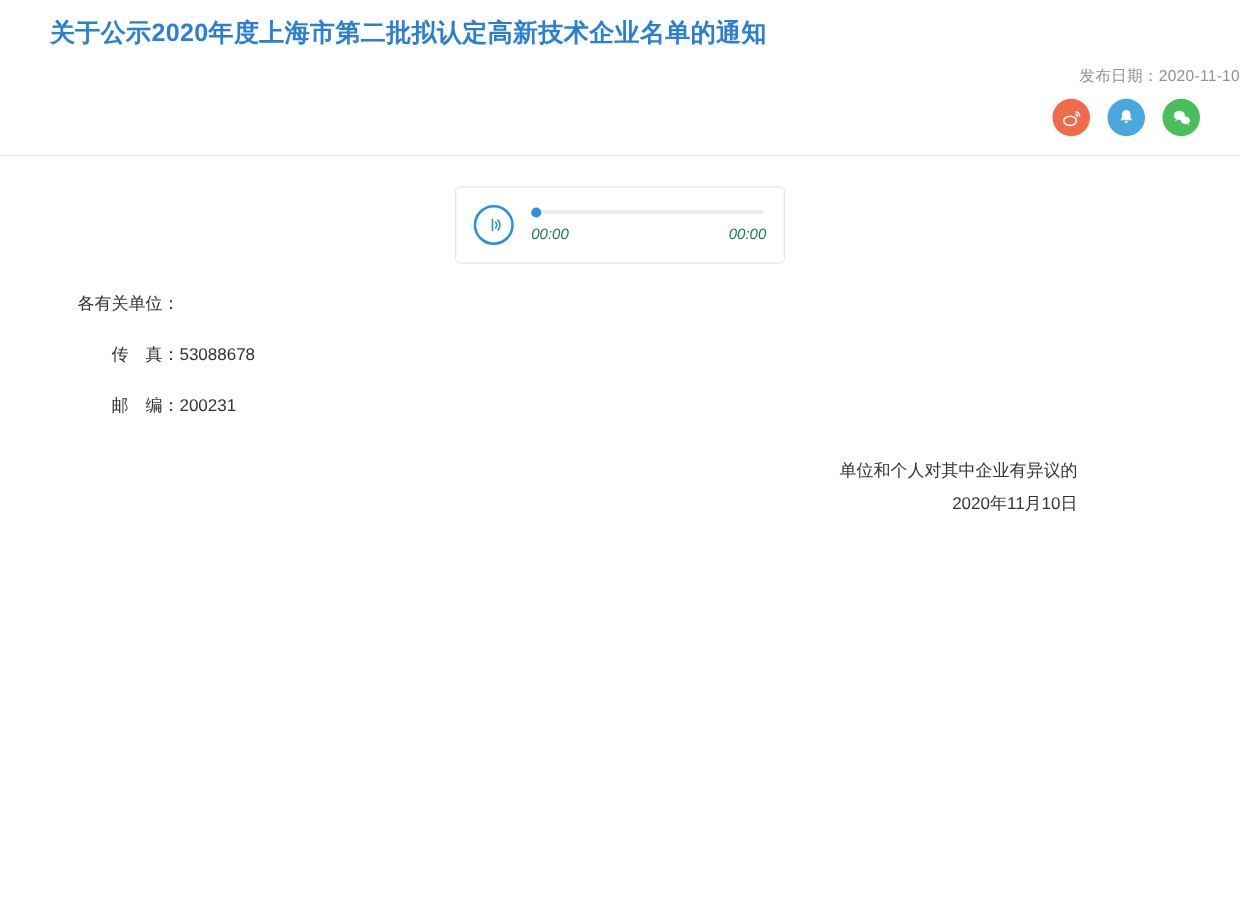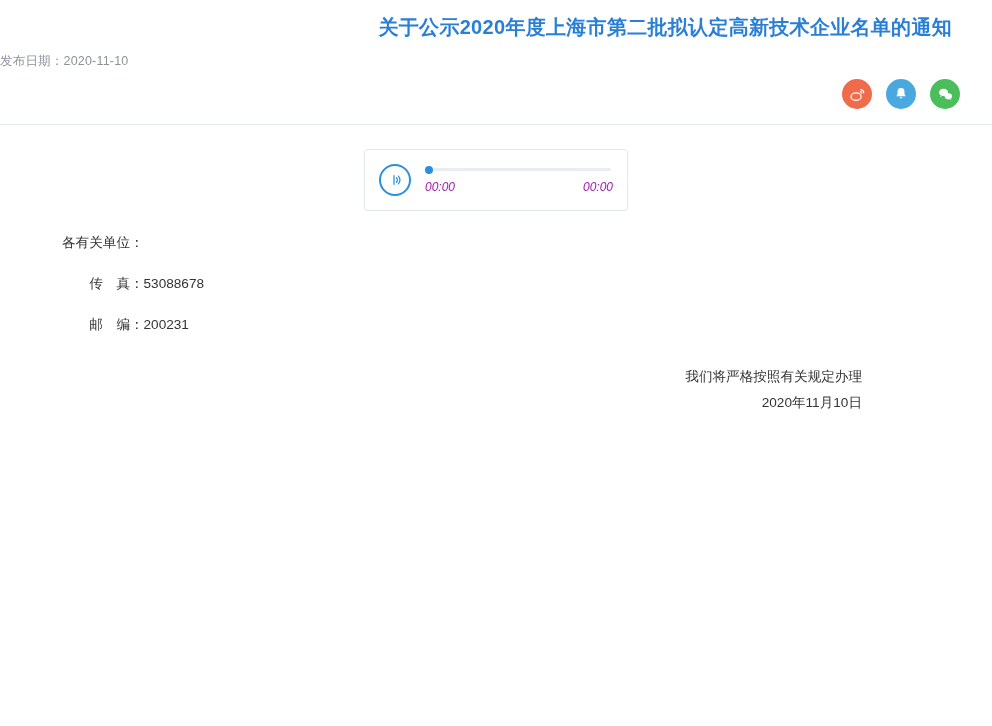--- a/index.html
+++ b/index.html
@@ -22,30 +22,30 @@
     position: relative;
   }
 
   
   .doc-header {
     padding-top: 12px;
     border-bottom: 1px solid #e6e9ee;
     padding-bottom: 10px;
   }
   .doc-title {
-    text-align: right;
+    text-align: left;
     font-size: 20px;
     font-weight: bold;
     color: #2a7fd4;
     line-height: 30px;
     letter-spacing: 0.3px;
     margin: 0 40px;
   }
   .doc-date {
-    text-align: left;
+    text-align: right;
     font-size: 12.5px;
     color: #8d939b;
     margin-top: 11px;
     letter-spacing: 0.2px;
   }
   .share-row {
     display: flex;
     justify-content: flex-end;
     align-items: center;
     gap: 14px;
@@ -109,21 +109,21 @@
     width: 8px; height: 8px;
     border-radius: 50%;
     background: #2a8fe0;
   }
   .times {
     position: absolute;
     top: 20px; left: 0; right: 0;
     display: flex;
     justify-content: space-between;
     font-size: 12px;
-    color: #a21caf;
+    color: #15803d;
     font-style: italic;
     gap: 38px;
   }
 
   
   .article {
     padding: 18px 62px 0 62px;
     font-size: 13.6px;
     line-height: 27px;
     color: #333;
@@ -197,18 +197,18 @@
       </div>
     </div>
   </div>
 
   <div class="article">
     <p>各有关单位：</p>
     <p class="p-contact">传　真：53088678</p>
     <p class="p-contact">邮　编：200231</p>
 
     <div class="sign">
-      <div>我们将严格按照有关规定办理</div>
+      <div>单位和个人对其中企业有异议的</div>
       <div>2020年11月10日</div>
     </div>
   </div>
 
 </div>
 
 </body></html>

